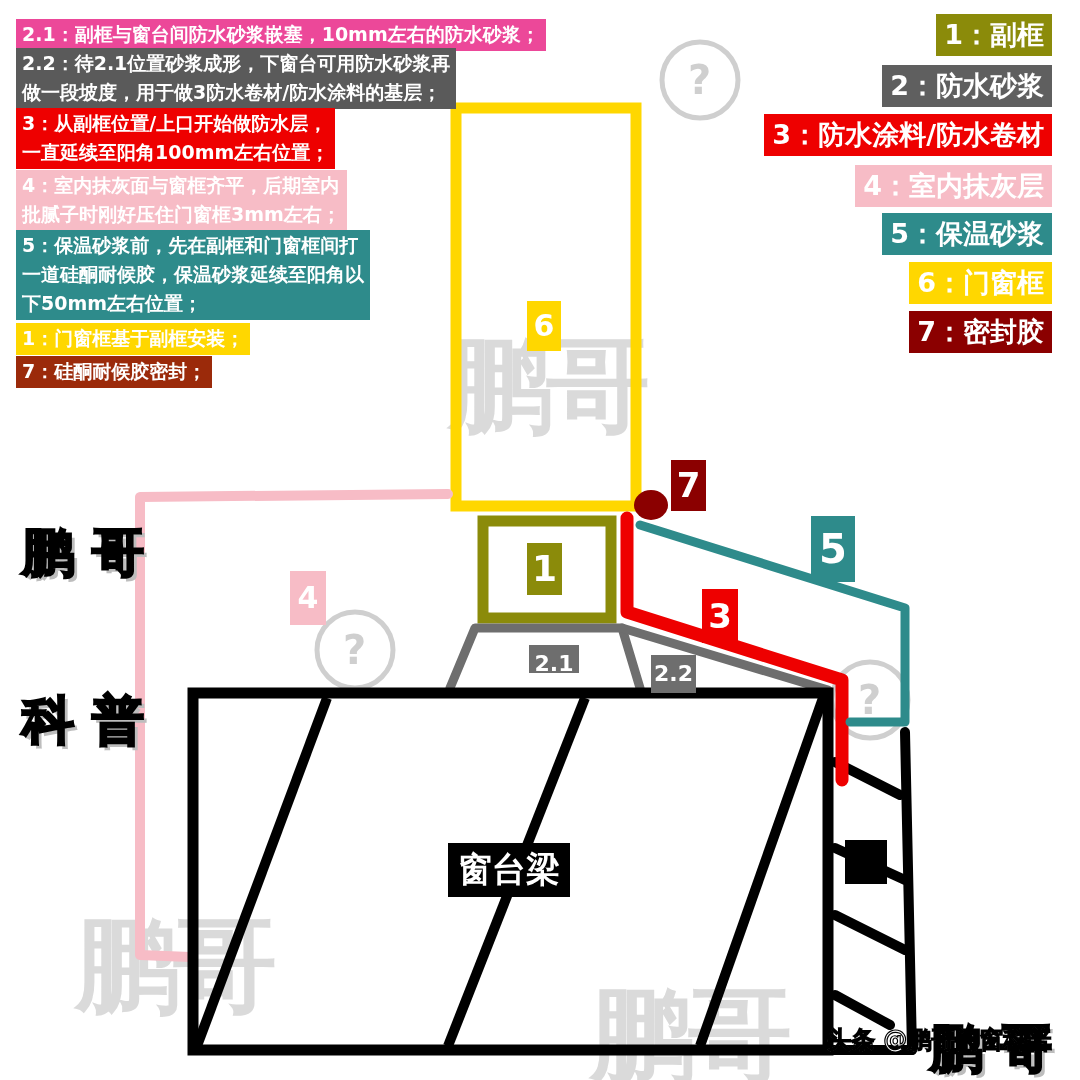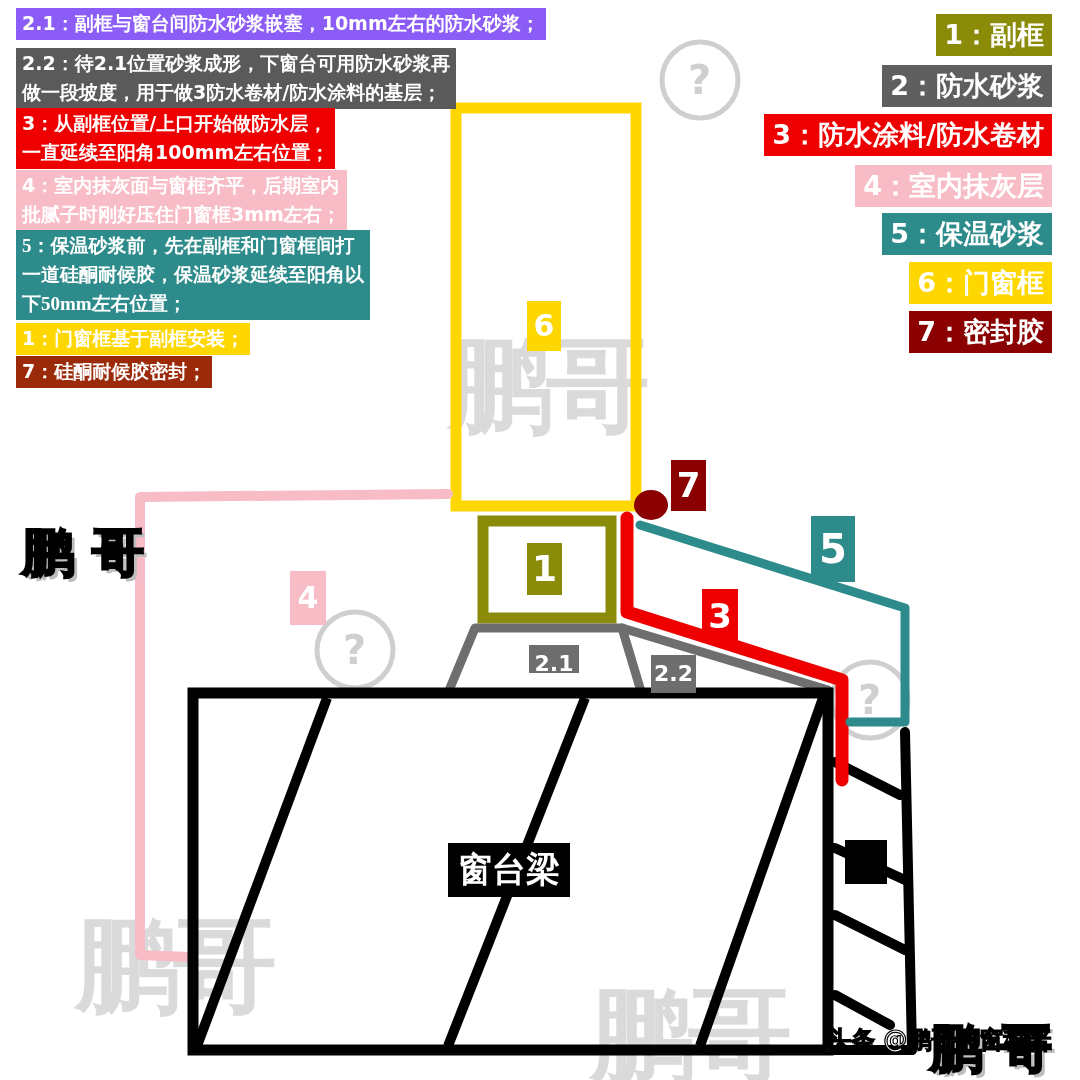--- a/index.html
+++ b/index.html
@@ -89,42 +89,43 @@
 <div class="tag" style="left:702px;top:589px;width:36px;height:54px;line-height:54px;font-size:34px;background:#ee0000;">3</div>
 <div class="tag" style="left:290px;top:571px;width:36px;height:54px;line-height:54px;font-size:30px;background:#f7bcc6;">4</div>
 <div class="tag" style="left:811px;top:516px;width:44px;height:66px;line-height:66px;font-size:40px;background:#2e8b8b;">5</div>
 <div class="tag" style="left:671px;top:460px;width:35px;height:51px;line-height:51px;font-size:34px;background:#8b0000;">7</div>
 
 <div class="beam">窗台梁</div>
 <div class="insul">
   <span style="writing-mode:vertical-rl;">保温层</span>
 </div>
 
-<div class="note" style="top:8px;background:#8b5cf6;">2.1：副框与窗台间防水砂浆嵌塞，10mm左右的防水砂浆；</div>
+<div class="note" style="top:19px;background:#ec4899;">2.1：副框与窗台间防水砂浆嵌塞，10mm左右的防水砂浆；</div>
 <div class="note" style="top:48px;background:#5a5a5a;">2.2：待2.1位置砂浆成形，下窗台可用防水砂浆再
 做一段坡度，用于做3防水卷材/防水涂料的基层；</div>
 <div class="note" style="top:108px;background:#ee0000;">3：从副框位置/上口开始做防水层，
 一直延续至阳角100mm左右位置；</div>
 <div class="note" style="top:170px;background:#f7bcc6;">4：室内抹灰面与窗框齐平，后期室内
 批腻子时刚好压住门窗框3mm左右；</div>
-<div class="note" style="top:230px;background:#2e8b8b;font-family:Liberation Serif, serif;">5：保温砂浆前，先在副框和门窗框间打
+<div class="note" style="top:230px;background:#2e8b8b;">5：保温砂浆前，先在副框和门窗框间打
 一道硅酮耐候胶，保温砂浆延续至阳角以
 下50mm左右位置；</div>
 <div class="note" style="top:323px;background:#ffd700;">1：门窗框基于副框安装；</div>
 <div class="note" style="top:356px;background:#9b2a0a;">7：硅酮耐候胶密封；</div>
 
 <div class="legend" style="top:14px;background:#8b8b0a;">1：副框</div>
 <div class="legend" style="top:65px;background:#5f5f5f;">2：防水砂浆</div>
 <div class="legend" style="top:114px;background:#ee0000;margin-left:44px;">3：防水涂料/防水卷材</div>
 <div class="legend" style="top:165px;background:#f7bcc6;">4：室内抹灰层</div>
 <div class="legend" style="top:213px;background:#2e8b8b;">5：保温砂浆</div>
 <div class="legend" style="top:262px;background:#ffd700;">6：门窗框</div>
 <div class="legend" style="top:311px;background:#8b0000;text-align:center;">7：密封胶</div>
 
 <div class="logo" style="left:22px;top:412px;">
   <div>鹏 哥</div>
+  <div>科 普</div>
 </div>
 <div class="logo" style="left:930px;top:908px;">
   <div>鹏 哥</div>
   
 </div>
 
 <div class="credit">头条 @鹏哥门窗科普</div>
 
 </body></html>

